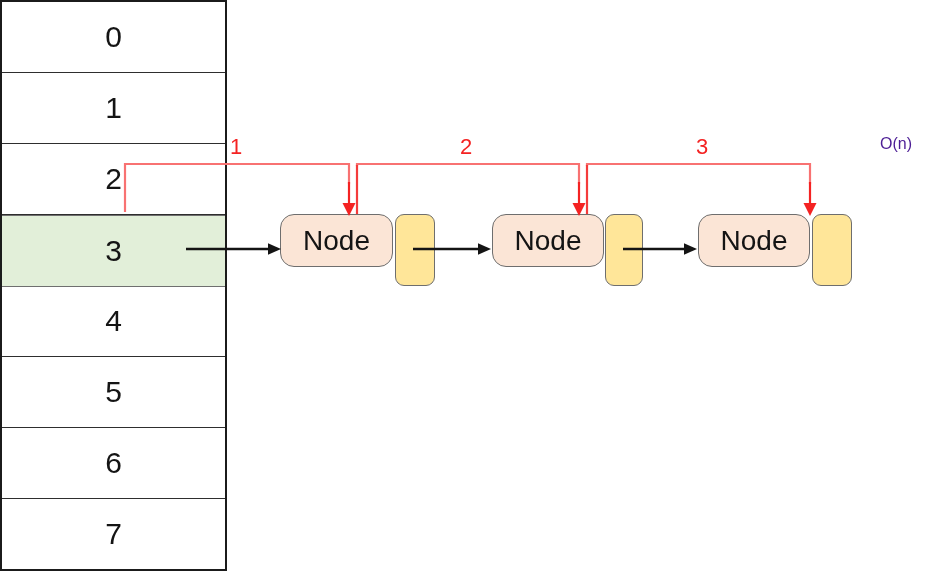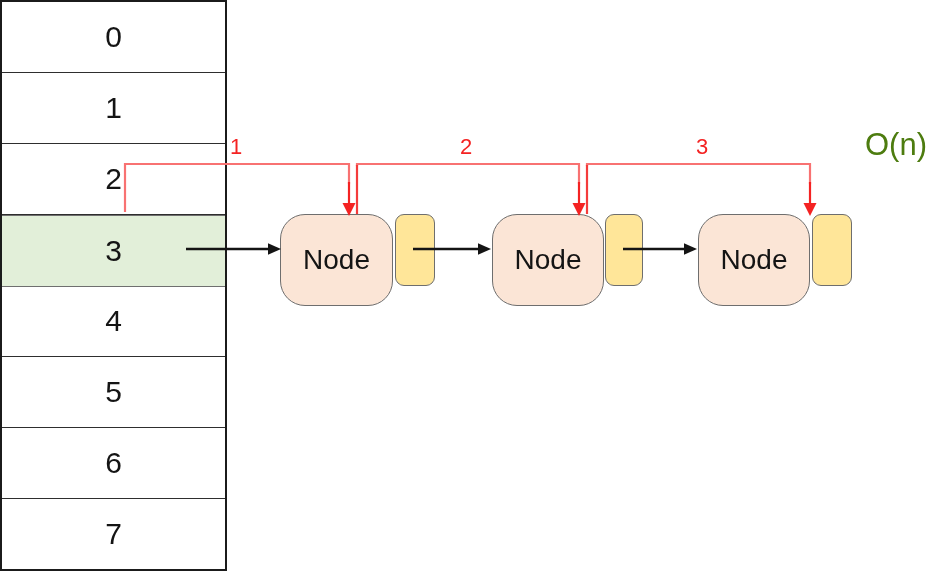--- a/index.html
+++ b/index.html
@@ -42,25 +42,25 @@
   .bucket-row:last-child { border-bottom: none; }
   .bucket-row.highlighted {
     background: #e2efd9;
     border-top: 1.6px solid #6f6f6f;
     border-bottom: 1.6px solid #6f6f6f;
   }
   
   .node-box {
     position: absolute;
     top: 214px;
-    height: 92px;
+    height: 53px;
     box-sizing: border-box;
     background: #fbe5d6;
     border: 1.7px solid #6e6e6e;
-    border-radius: 25px;
+    border-radius: 14px;
     display: flex;
     align-items: center;
     justify-content: center;
     font-size: 28px;
     color: #141414;
   }
   .node-1 { left: 280px; width: 113px; }
   .node-2 { left: 492px; width: 112px; }
   .node-3 { left: 698px; width: 112px; }
   .next-box {
@@ -92,22 +92,22 @@
     white-space: nowrap;
   }
   .step-label-1 { left: 236px; top: 147px; }
   .step-label-2 { left: 466px; top: 147px; }
   .step-label-3 { left: 702px; top: 147px; }
   .complexity-label {
     position: absolute;
     left: 896px;
     top: 144px;
     transform: translate(-50%, -50%);
-    color: #4d7c0f;
-    font-size: 31px;
+    color: #4c1d95;
+    font-size: 16px;
     line-height: 1;
     white-space: nowrap;
   }
 </style>
 </head>
 <body>
 
 <div class="stage">
 
   <div class="bucket-array">

